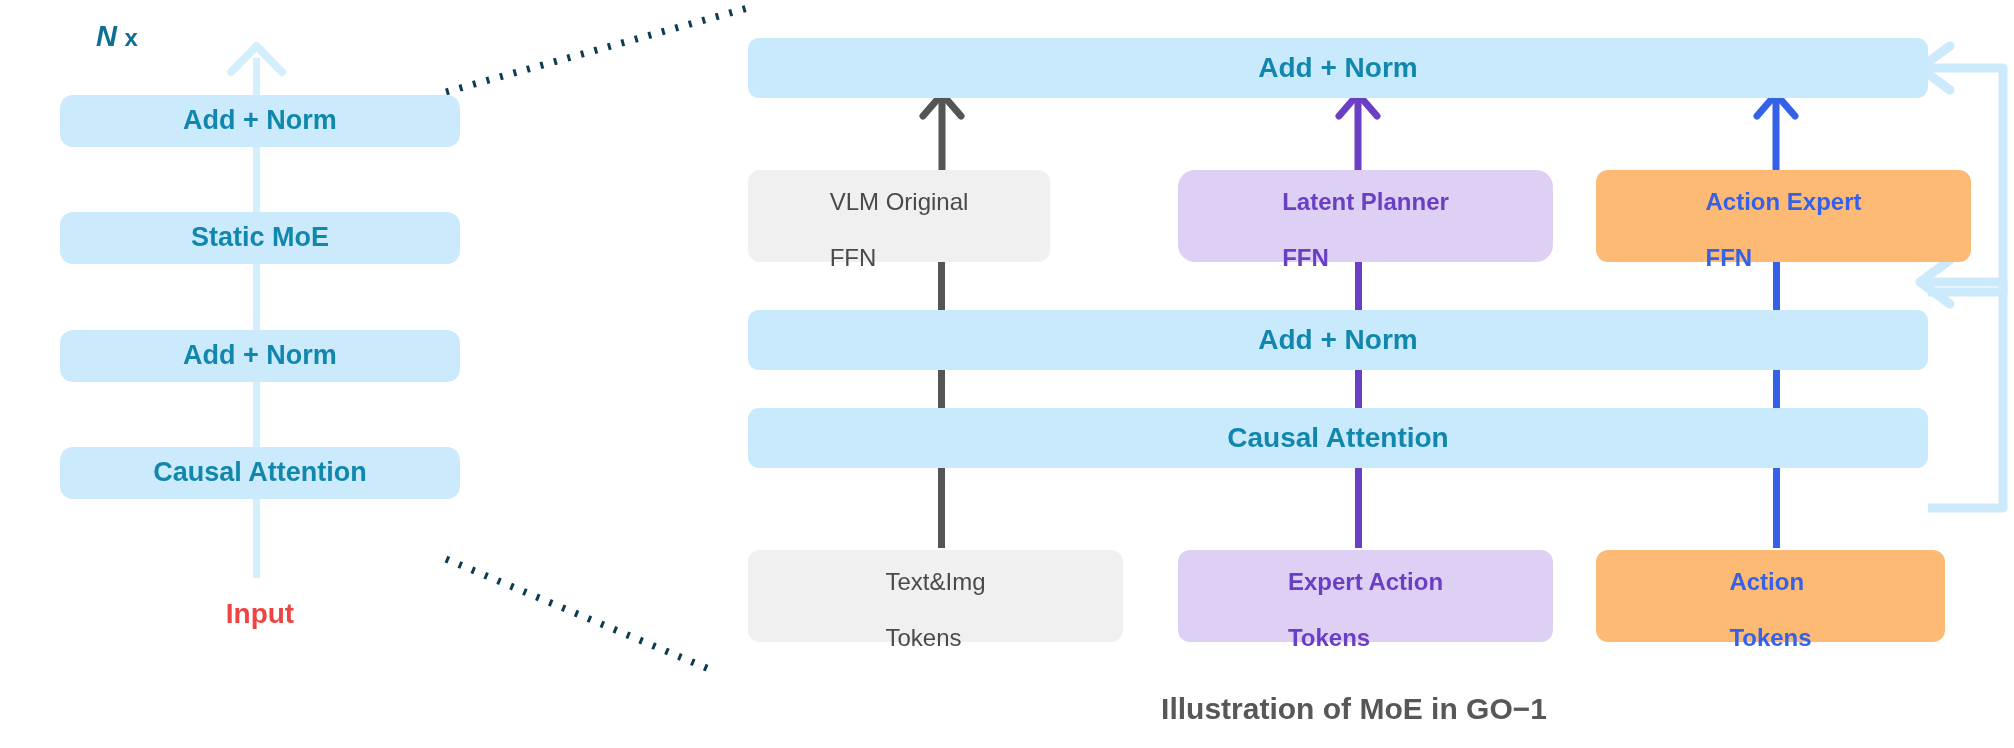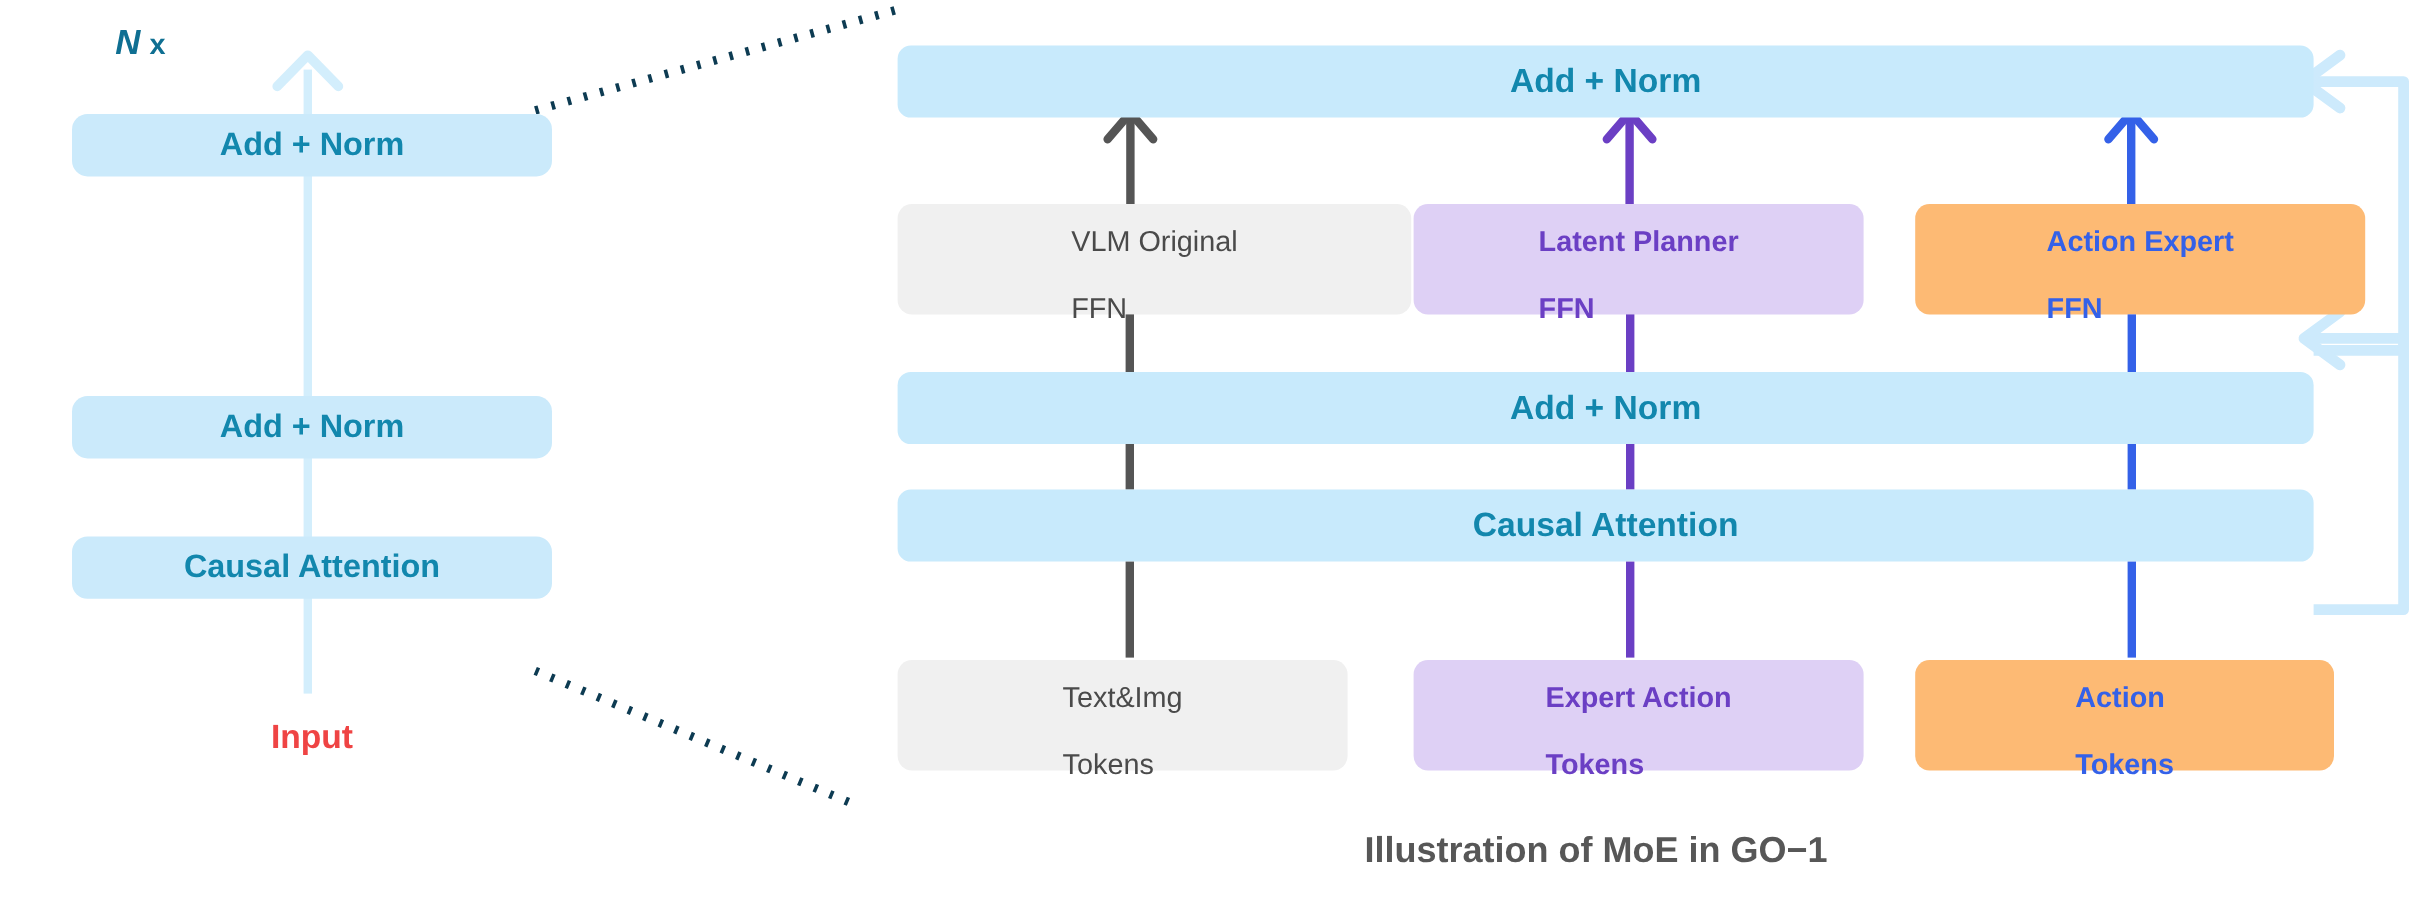--- a/index.html
+++ b/index.html
@@ -134,37 +134,38 @@
       <polyline points="1709,116 1728,94 1747,116" fill="none" stroke="#3461e8" stroke-width="7" stroke-linecap="round" stroke-linejoin="round"></polyline>
     </g>
   </svg>
 
   <div class="nx-label" style="left:48px; top:20px;">
     <span class="ital">N</span><span class="xch"> x</span>
   </div>
 
   <div class="blk left-box" style="left:12px; top:95px; width:400px; height:52px;">Add + Norm</div>
 
+  <div class="blk left-box" style="left:12px; top:212px; width:400px; height:52px;">Static MoE</div>
 
   <div class="blk left-box" style="left:12px; top:330px; width:400px; height:52px;">Add + Norm</div>
 
   <div class="blk left-box" style="left:12px; top:447px; width:400px; height:52px;">Causal Attention</div>
 
   <div class="input-label" style="left:12px; top:598px; width:400px;">Input</div>
 
   <div class="blk bar" style="left:700px; top:38px; width:1180px; height:60px;">Add + Norm</div>
 
-  <div class="blk box-gray" style="left:700px; top:170px; width:428px; height:92px;">
+  <div class="blk box-gray" style="left:700px; top:170px; width:302px; height:92px;">
     <span style="display:block;">
       <span>VLM Original</span><br>
       <span>FFN</span>
     </span>
   </div>
 
-  <div class="blk box-purple" style="left:1130px; top:170px; width:375px; height:92px;">
+  <div class="blk box-purple" style="left:1130px; top:170px; width:375px; height:92px;border-radius:17px;">
     <span style="display:block;">
       <span>Latent Planner</span><br>
       <span>FFN</span>
     </span>
   </div>
 
   <div class="blk box-blue" style="left:1548px; top:170px; width:375px; height:92px;">
     <span style="display:block;">
       <span>Action Expert</span><br>
       <span>FFN</span>
@@ -201,15 +202,15 @@
     </span>
   </div>
 
   <div class="blk box-blue" style="left:1548px; top:550px; width:349px; height:92px;">
     <span style="display:block;">
       <span>Action</span><br>
       <span>Tokens</span>
     </span>
   </div>
 
-  <div class="caption" style="left:692px; top:692px; width:1180px;">Illustration of MoE in GO−1</div>
+  <div class="caption" style="left:716px; top:692px; width:1180px;">Illustration of MoE in GO−1</div>
 
 </div>
 
 </body></html>

